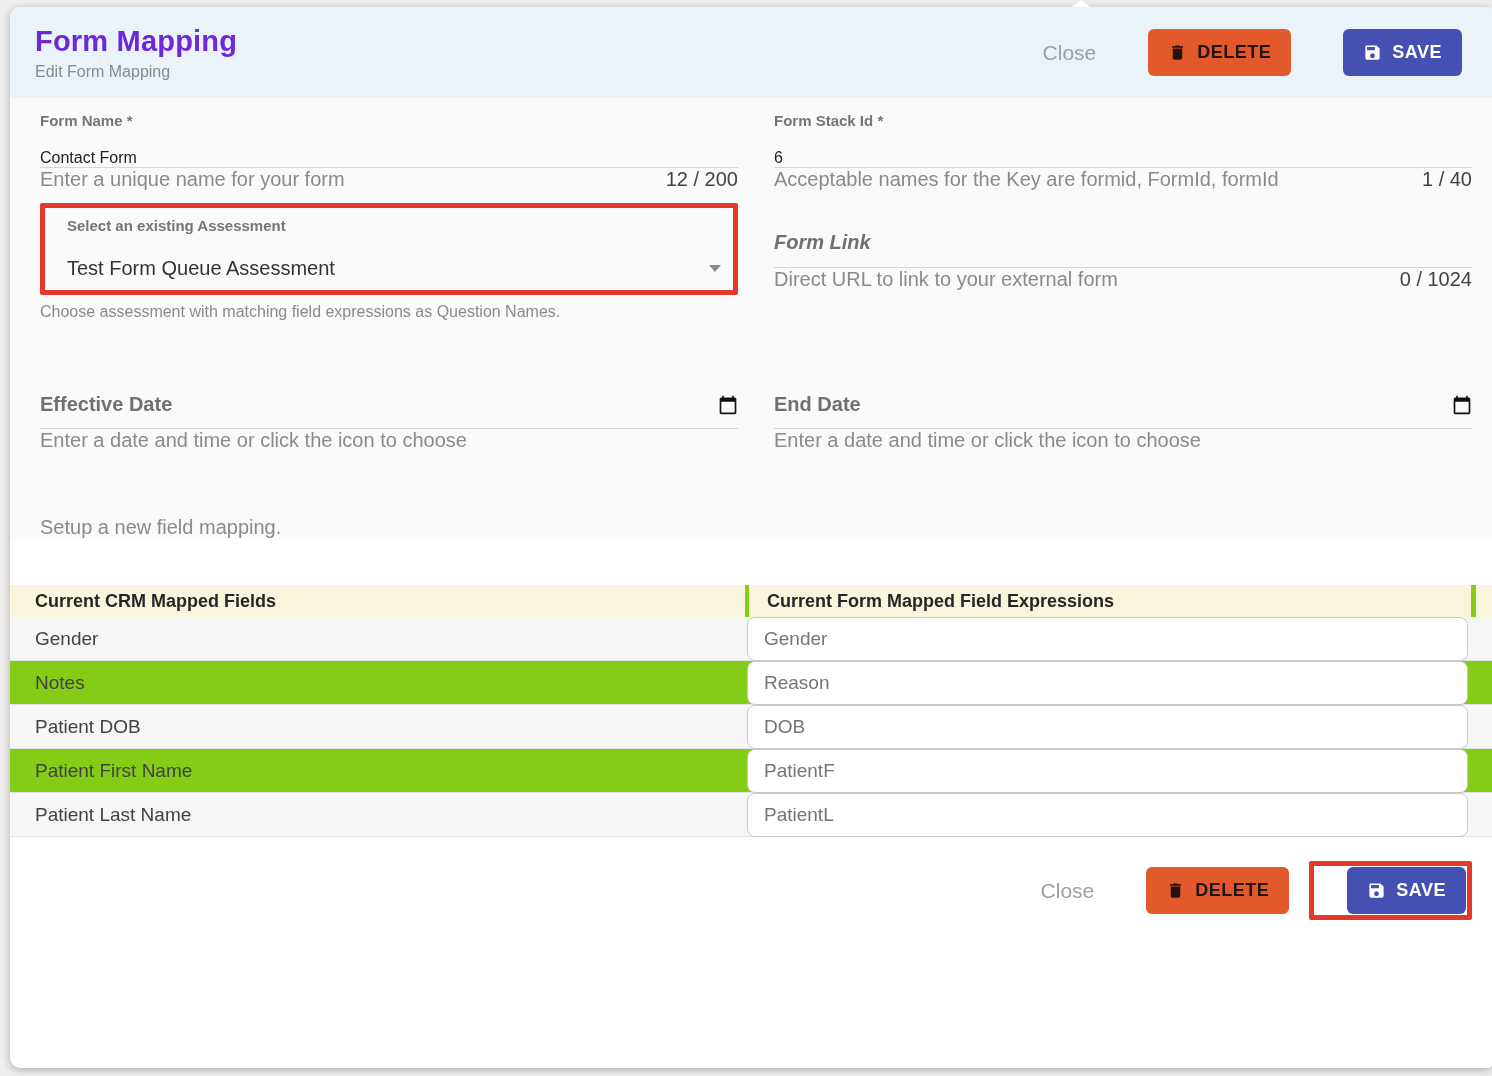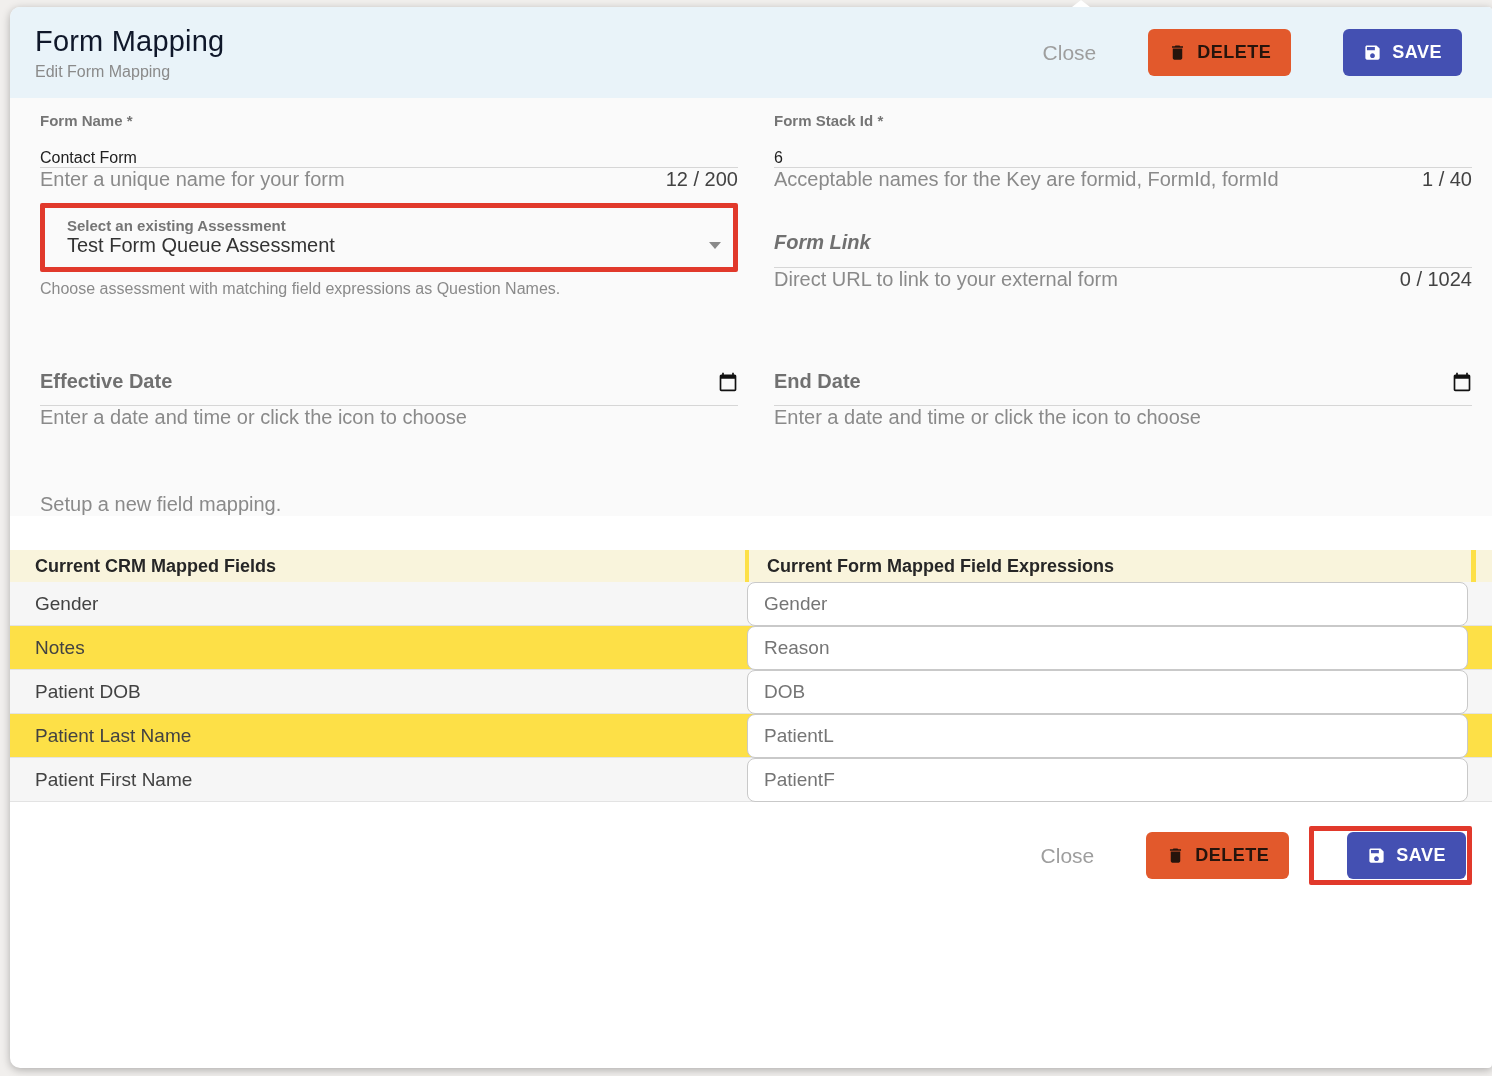--- a/index.html
+++ b/index.html
@@ -17,21 +17,21 @@
     border-left:9px solid transparent; border-right:9px solid transparent;
     border-bottom:7px solid #ffffff; z-index:5;
   }
 
   
   .header-band {
     height:91px; background:#e9f3f9; display:flex; align-items:center;
     padding:0 30px 0 25px;
   }
   .title-block { flex:1; }
-  .page-title { font-size:29px; font-weight:normal; color:#0f172a; letter-spacing:.2px; }
+  .page-title { font-size:29px; font-weight:bold; color:#6d28d9; letter-spacing:.2px; }
   .page-subtitle { font-size:16px; color:#8a8a8a; margin-top:5px; }
   .hdr-actions { display:flex; align-items:center; gap:20px; }
   .link-btn { font-size:21px; color:#9e9e9e; cursor:pointer; }
   .btn { display:inline-flex; align-items:center; gap:10px; border:none; cursor:pointer;
          border-radius:6px; padding:13px 20px; font-size:18px; font-weight:bold;
          font-family:"Liberation Sans", sans-serif; letter-spacing:.5px;margin-left:32px; }
   .btn-delete { background:#e2592c; color:#26140c; }
   .btn-save   { background:#4450b2; color:#ffffff; }
   .btn svg { display:block; }
 
@@ -41,42 +41,42 @@
 
   .sm-label { font-size:15px; font-weight:bold; color:#757575; }
   .value-line { font-size:16px; color:#212121; margin-top:20px; 
                 border-bottom:1px solid #d6d6d6; }
   .helper-row { display:flex; justify-content:space-between; margin-top:0;
                 font-size:20px; color:#8a8a8a; }
   .counter { color:#424242; }
 
   .row2 { margin-top:12px; }
   .red-box { border:5px solid #e1392b; border-radius:2px; padding:9px 12px 10px 22px; }
-  .select-line { display:flex; align-items:center; justify-content:space-between; margin-top:0; }
+  .select-line { display:flex; align-items:center; justify-content:space-between; margin-top:23px; }
   .select-value { font-size:20px; color:#333333; }
   .caret { width:0; height:0; border-left:6px solid transparent; border-right:6px solid transparent;
            border-top:7px solid #8a8a8a; }
   .red-helper { margin-top:8px; font-size:16px; color:#8a8a8a; }
 
   .big-label { font-size:20px; font-weight:bold; color:#707070; }
   .formlink-cell .big-label { margin-top:28px;font-style:italic; }
   .formlink-cell .line { border-bottom:1px solid #d6d6d6; padding-bottom:13px; }
 
   .row3 { margin-top:72px; }
   .date-line { display:flex; align-items:flex-start; justify-content:space-between;
                padding-bottom:9px; border-bottom:1px solid #d6d6d6; }
   .cal-icon { margin-top:2px; cursor:pointer; }
 
   .row4 { margin-top:64px; }
   .map-line { display:flex; align-items:center; justify-content:space-between;
               padding-bottom:8px; border-bottom:1px solid #d6d6d6; }
   .map-label { font-size:20px; color:#424242; }
 
   
-  .table-wrap { margin-top:34px; background:#fde047; }
+  .table-wrap { margin-top:46px; background:#84cc16; }
   .thead { display:flex; height:32px; }
   .th { background:#f9f4dc; display:flex; align-items:center;
         font-size:18px; font-weight:bold; color:#262626; }
   .th-left  { width:735px; padding-left:25px; margin-right:4px; }
   .th-right { flex:1; padding-left:18px; margin-right:5px; }
   .th-end   { width:16px; }
   .trow { display:flex; align-items:center; height:44px; border-bottom:1px solid #e3e3e3; }
   .trow:nth-child(even) { background:#f6f6f6; }
   .td-left { width:737px; padding-left:25px; font-size:19px; color:#424242; }
   .td-right { flex:1; padding-right:24px; }
@@ -223,26 +223,26 @@
     </div>
     <div class="trow">
       <div class="td-left">Notes</div>
       <div class="td-right"><input class="expr-input" value="Reason" style=""></div>
     </div>
     <div class="trow">
       <div class="td-left">Patient DOB</div>
       <div class="td-right"><input class="expr-input" value="DOB" style=""></div>
     </div>
     <div class="trow">
+      <div class="td-left">Patient First Name</div>
+      <div class="td-right"><input class="expr-input" value="PatientF" style=""></div>
+    </div>
+    <div class="trow">
       <div class="td-left">Patient Last Name</div>
       <div class="td-right"><input class="expr-input" value="PatientL" style=""></div>
-    </div>
-    <div class="trow">
-      <div class="td-left">Patient First Name</div>
-      <div class="td-right"><input class="expr-input" value="PatientF" style=""></div>
     </div>
   </div>
 
   <div class="footer">
     <span class="link-btn">Close</span>
     <button class="btn btn-delete">
       <span>
         <svg width="19" height="19" viewBox="0 0 24 24" fill="#26140c">
             <path d="M6 19c0 1.1.9 2 2 2h8c1.1 0 2-.9 2-2V7H6v12zM19 4h-3.5l-1-1h-5l-1 1H5v2h14V4z"></path>
           </svg>

